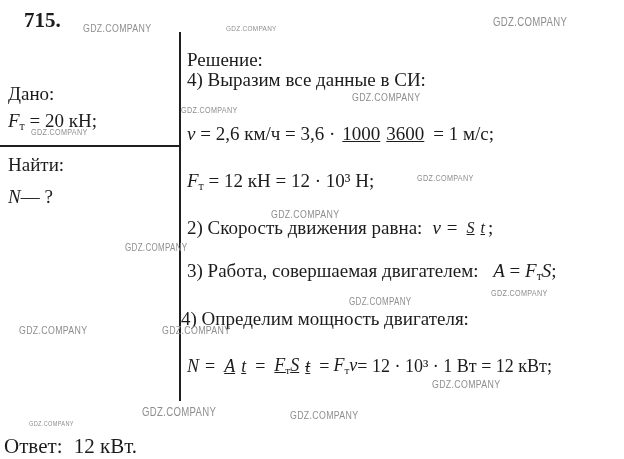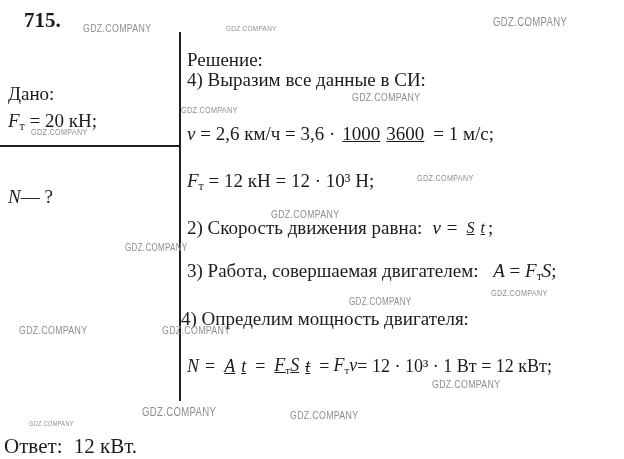--- a/index.html
+++ b/index.html
@@ -36,20 +36,21 @@
   <div class="abs t19" style="left:8px; top:38px;margin-top:45px;">Дано:</div>
 
 
   <div class="abs t19" style="left:8px; top:110px;">
     <span class="it">F</span><span class="sub">т</span><span> = 20 кН;</span>
   </div>
 
   <div class="hline" style="left:0; top:145px; width:179px;"></div>
   <div class="vline" style="left:179px; top:32px; height:369px;"></div>
 
+  <div class="abs t19" style="left:8px; top:154px;">Найти:</div>
   <div class="abs t19" style="left:8px; top:186px;">
     <span class="it">N</span><span>— ?</span>
   </div>
 
   <div class="abs t19" style="left:187px; top:33px;margin-top:16px;">Решение:</div>
 
   <div class="abs t19" style="left:187px; top:69px;">4) Выразим все данные в СИ:</div>
 
   <div class="row t19" style="left:187px; top:107px; height:54px;">
     <span><span class="it">v</span><span> = 2,6 км/ч = 3,6 ·</span></span>

